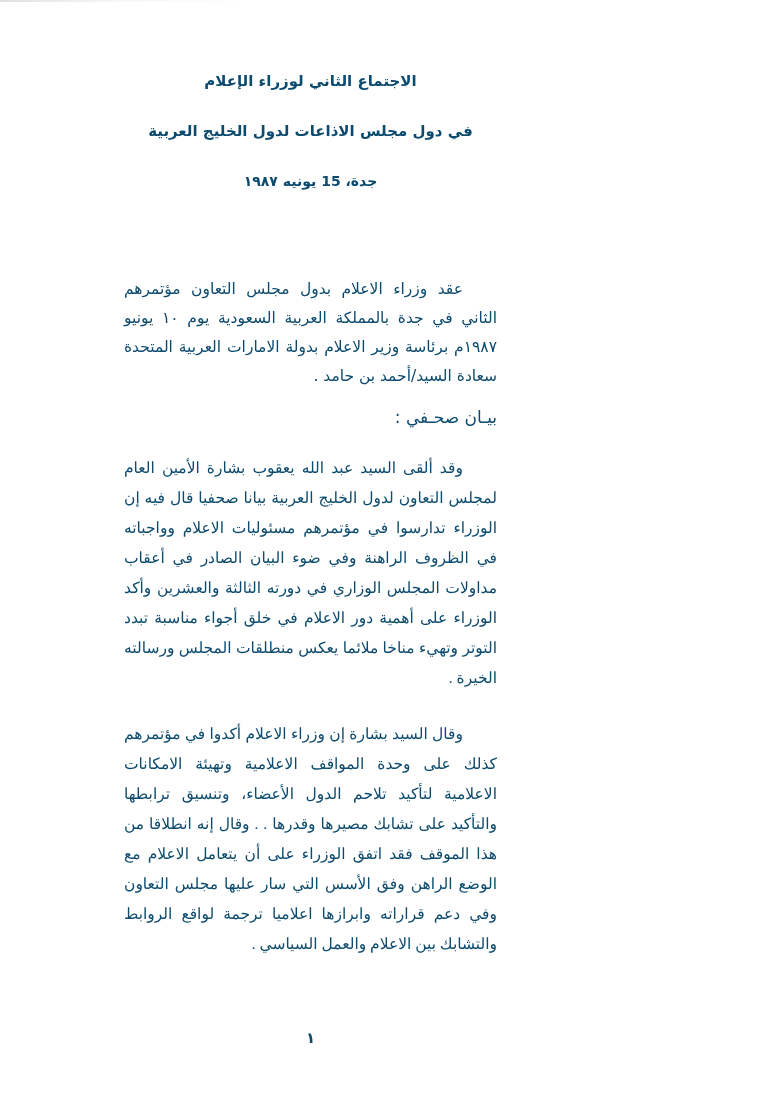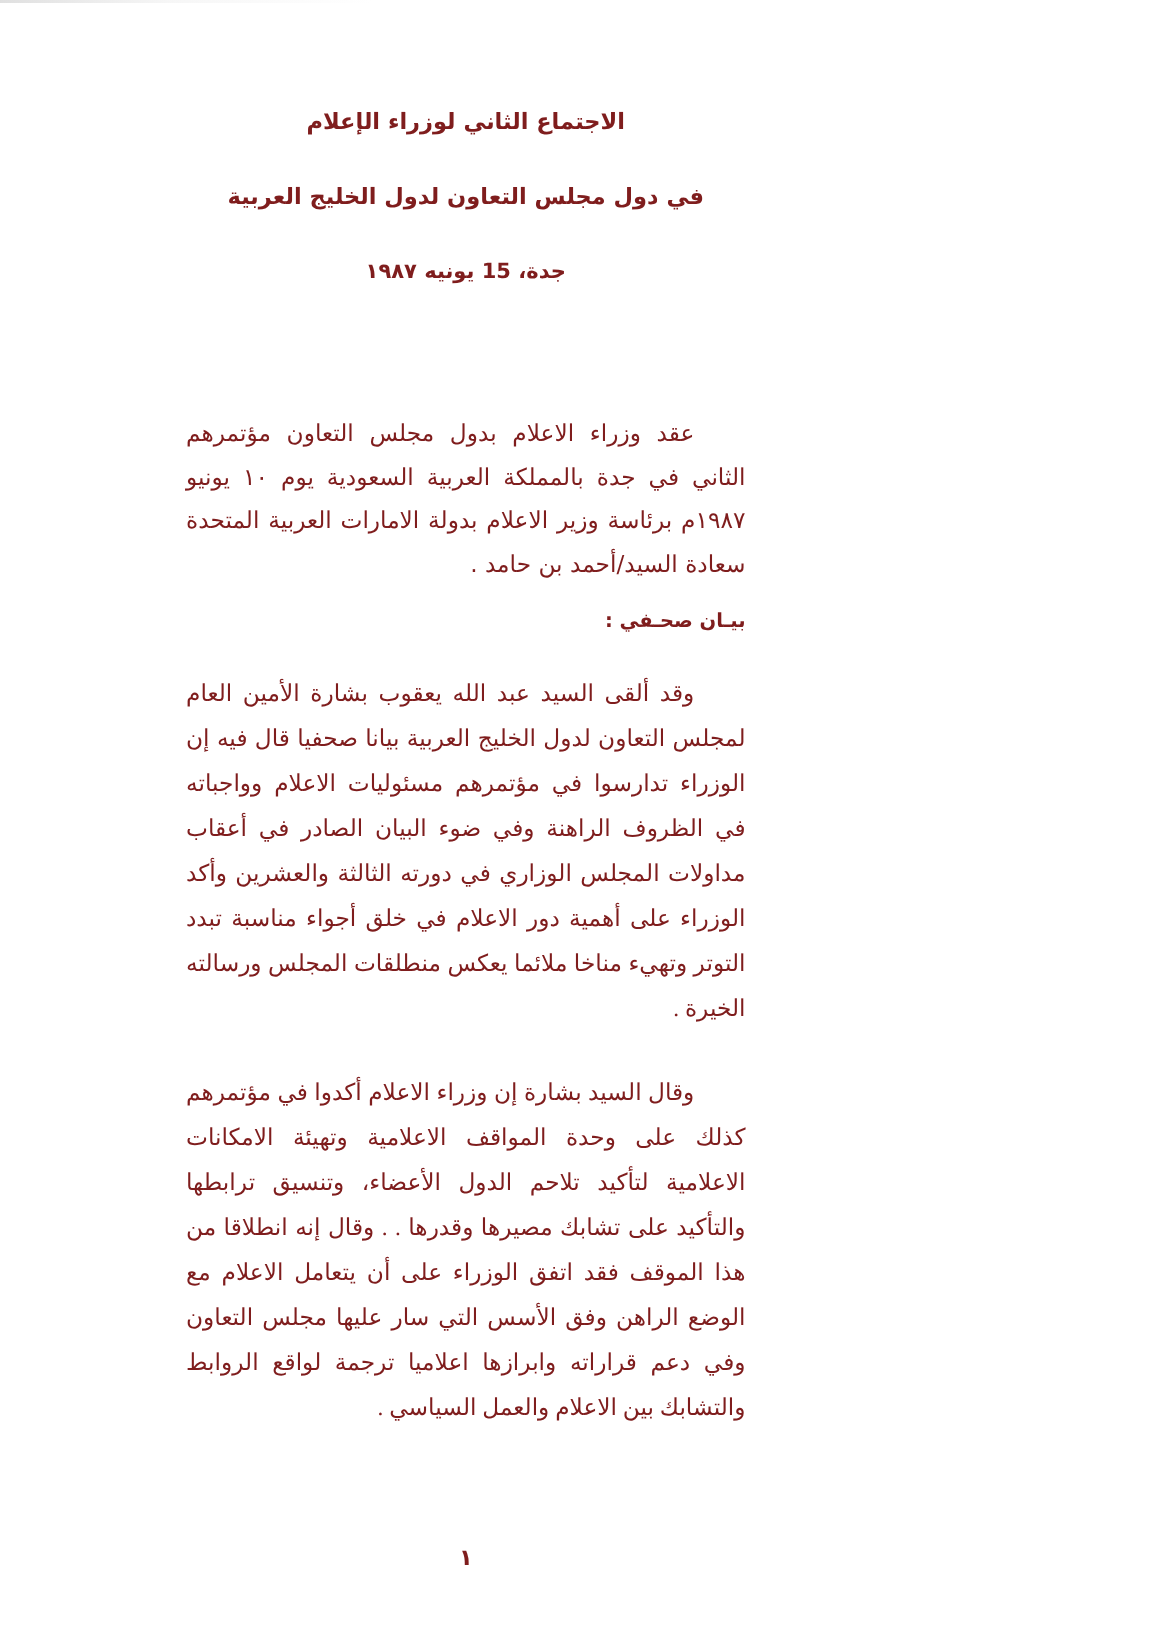--- a/index.html
+++ b/index.html
@@ -5,21 +5,21 @@
   html, body {
     margin: 0;
     padding: 0;
     background: #ffffff;
   }
   .page {
     position: relative;
     width: 621px;
     height: 1095px;
     background: #ffffff;
-    color: #7f1d1d;
+    color: #0c4a6e;
     font-family: "DejaVu Sans", sans-serif;
     box-sizing: border-box;
     overflow: hidden;
   }
   .scan-edge-top {
     position: absolute;
     top: 0;
     left: 0;
     width: 100%;
     height: 2px;
@@ -49,22 +49,22 @@
   }
   .intro-paragraph {
     margin-top: 84px;
     font-size: 15.5px;
     line-height: 29px;
     text-align: justify;
     text-indent: 2.2em;
   }
   .section-heading {
     margin-bottom: 4px;
-    font-size: 13px;
-    font-weight: bold;
+    font-size: 17px;
+    font-weight: normal;
     letter-spacing: 1px;
   }
   .body-paragraph {
     margin-top: 26px;
     font-size: 15.5px;
     line-height: 30px;
     text-align: justify;
     text-indent: 2.2em;
     font-family: Liberation Serif, serif;
   }
@@ -82,21 +82,21 @@
 </head>
 <body>
 
 <div class="page">
   <div class="scan-edge-top"></div>
 
   <div class="content">
 
     <div class="title-block">
       <div class="title-line">الاجتماع الثاني لوزراء الإعلام</div>
-      <div class="title-line">في دول مجلس التعاون لدول الخليج العربية</div>
+      <div class="title-line">في دول مجلس الاذاعات لدول الخليج العربية</div>
       <div class="title-line date-line">جدة، 15 يونيه ١٩٨٧</div>
     </div>
 
     <p class="intro-paragraph">عقد وزراء الاعلام بدول مجلس التعاون مؤتمرهم الثاني في جدة بالمملكة العربية السعودية يوم ١٠ يونيو ١٩٨٧م برئاسة وزير الاعلام بدولة الامارات العربية المتحدة سعادة السيد/أحمد بن حامد .</p>
 
     <div class="section-heading">بيـان صحـفي :</div>
 
     <p class="body-paragraph">وقد ألقى السيد عبد الله يعقوب بشارة الأمين العام لمجلس التعاون لدول الخليج العربية بيانا صحفيا قال فيه إن الوزراء تدارسوا في مؤتمرهم مسئوليات الاعلام وواجباته في الظروف الراهنة وفي ضوء البيان الصادر في أعقاب مداولات المجلس الوزاري في دورته الثالثة والعشرين وأكد الوزراء على أهمية دور الاعلام في خلق أجواء مناسبة تبدد التوتر وتهيء مناخا ملائما يعكس منطلقات المجلس ورسالته الخيرة .</p>
 
     <p class="body-paragraph">وقال السيد بشارة إن وزراء الاعلام أكدوا في مؤتمرهم كذلك على وحدة المواقف الاعلامية وتهيئة الامكانات الاعلامية لتأكيد تلاحم الدول الأعضاء، وتنسيق ترابطها والتأكيد على تشابك مصيرها وقدرها . . وقال إنه انطلاقا من هذا الموقف فقد اتفق الوزراء على أن يتعامل الاعلام مع الوضع الراهن وفق الأسس التي سار عليها مجلس التعاون وفي دعم قراراته وابرازها اعلاميا ترجمة لواقع الروابط والتشابك بين الاعلام والعمل السياسي .</p>

